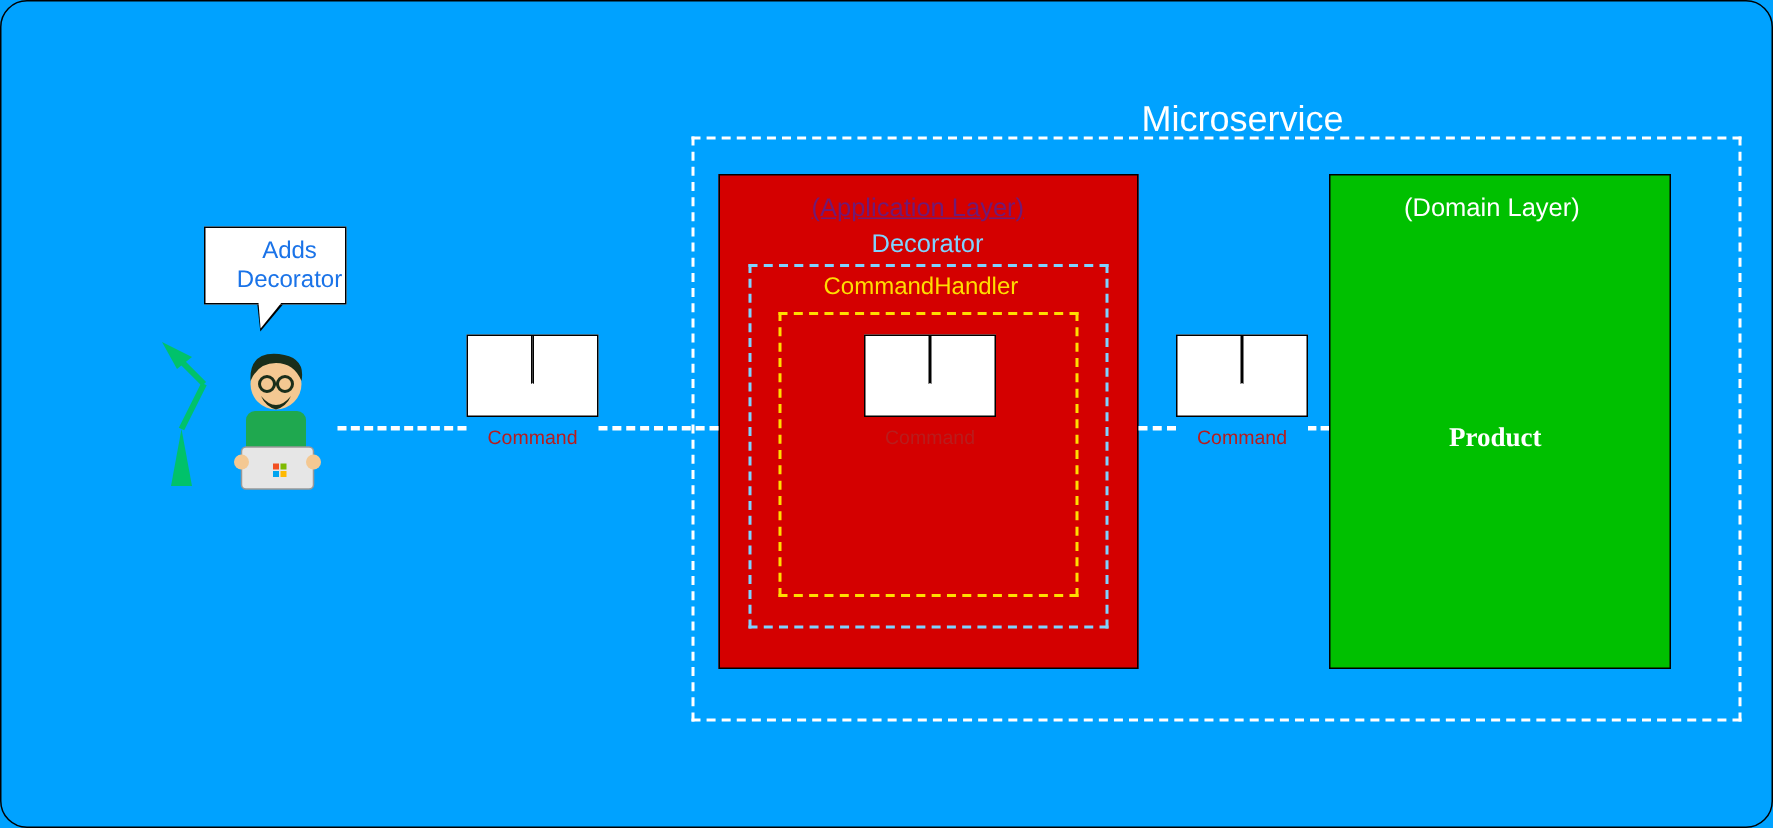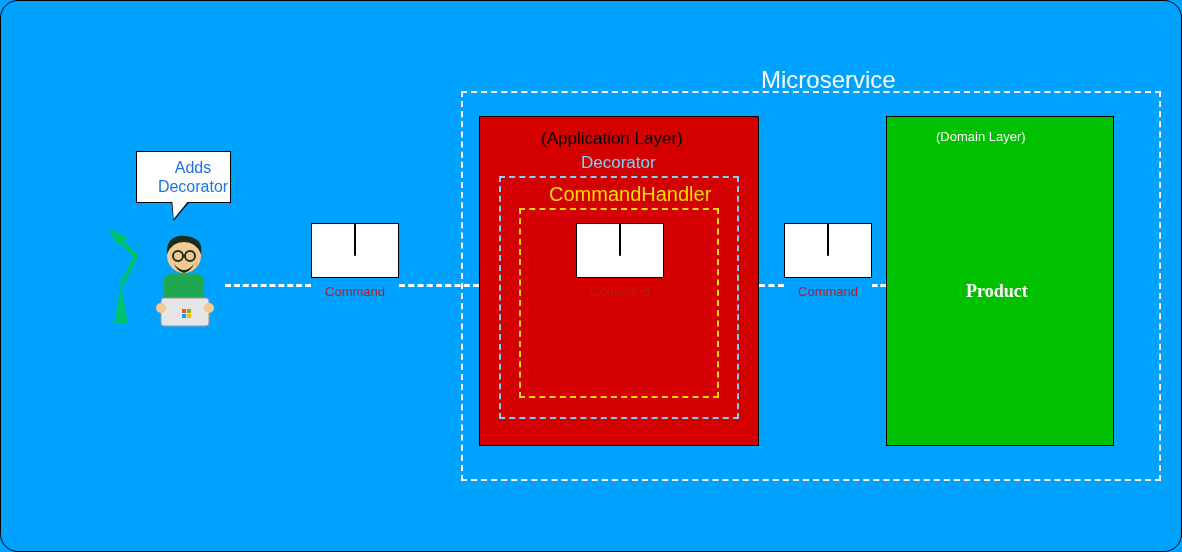--- a/index.html
+++ b/index.html
@@ -38,22 +38,23 @@
     top: 115px;
     width: 280px;
     height: 330px;
     background: #d40000;
     border: 1px solid #000;
   }
   .app-layer-label {
     position: absolute;
     left: 540px;
     top: 128px;
-    color: #000000;
+    color: #701a75;
     font-size: 17px;
+    text-decoration: underline;
   }
 
   
   .decorator-box {
     position: absolute;
     left: 498px;
     top: 175px;
     width: 240px;
     height: 243px;
     border: 2px dashed #7fd3ff;
@@ -73,40 +74,40 @@
     top: 207px;
     width: 200px;
     height: 190px;
     border: 2px dashed #ffdd00;
   }
   .commandhandler-label {
     position: absolute;
     left: 548px;
     top: 182px;
     color: #ffdd00;
-    font-size: 20px;
+    font-size: 16px;
     text-align: right;
   }
 
   
   .domain-layer {
     position: absolute;
     left: 885px;
     top: 115px;
     width: 228px;
     height: 330px;
     background: #00c000;
     border: 1px solid #000;
   }
   .domain-layer-label {
     position: absolute;
     left: 935px;
     top: 128px;
     color: #fff;
-    font-size: 13px;
+    font-size: 17px;
   }
   .product-label {
     position: absolute;
     left: 965px;
     top: 280px;
     color: #fff;
     font-size: 18px;
     font-weight: bold;
     font-family: Liberation Serif, serif;
   }

